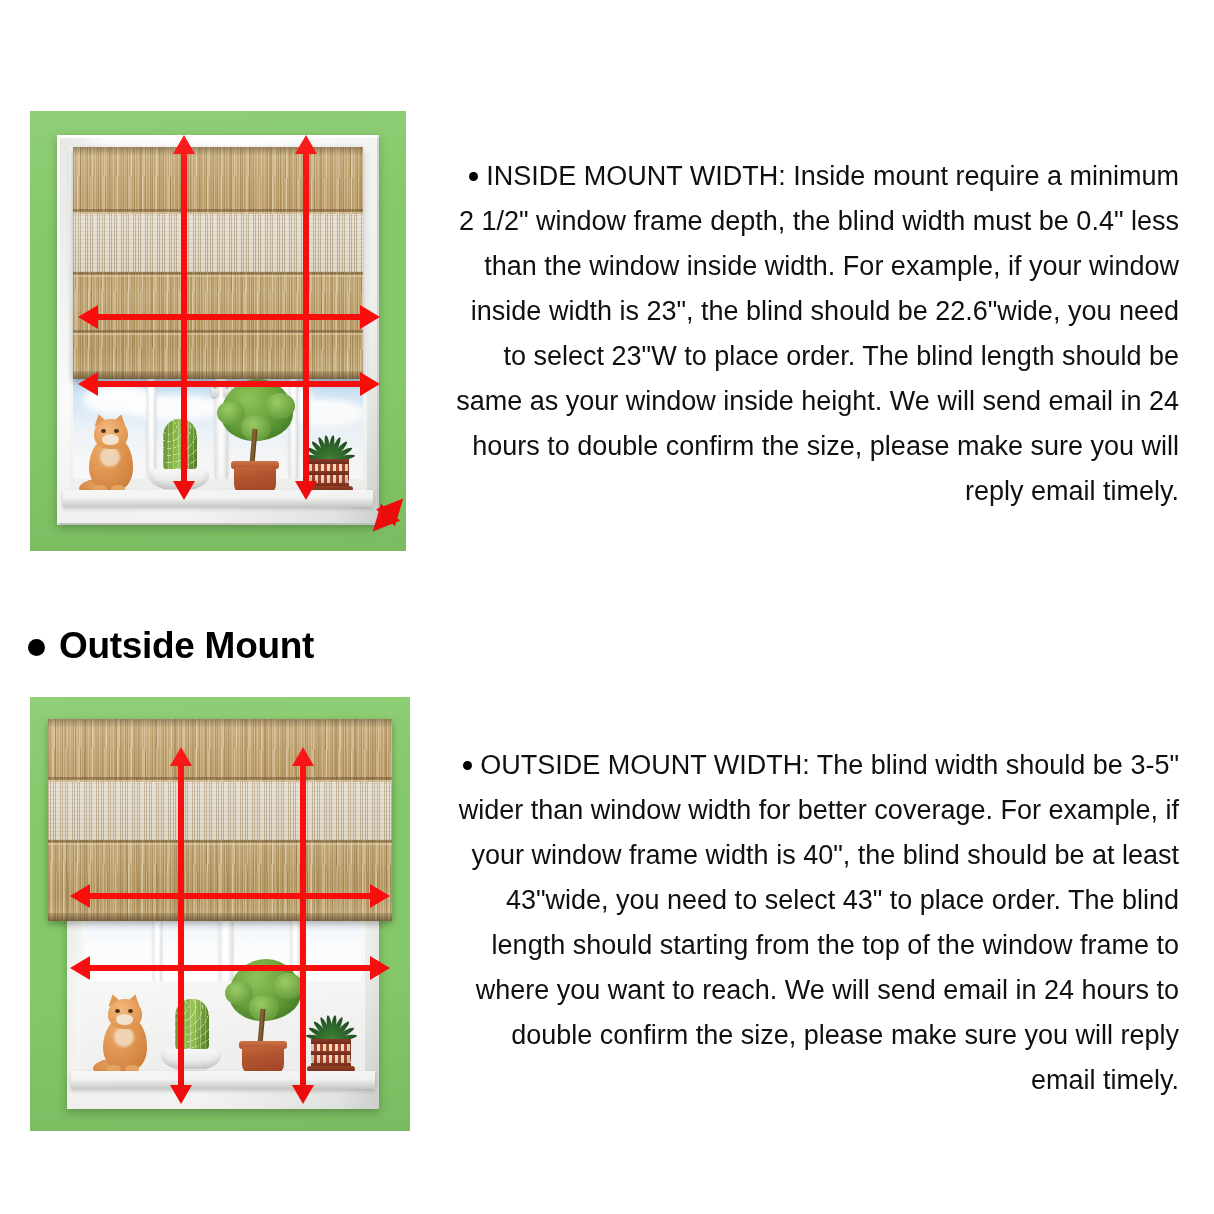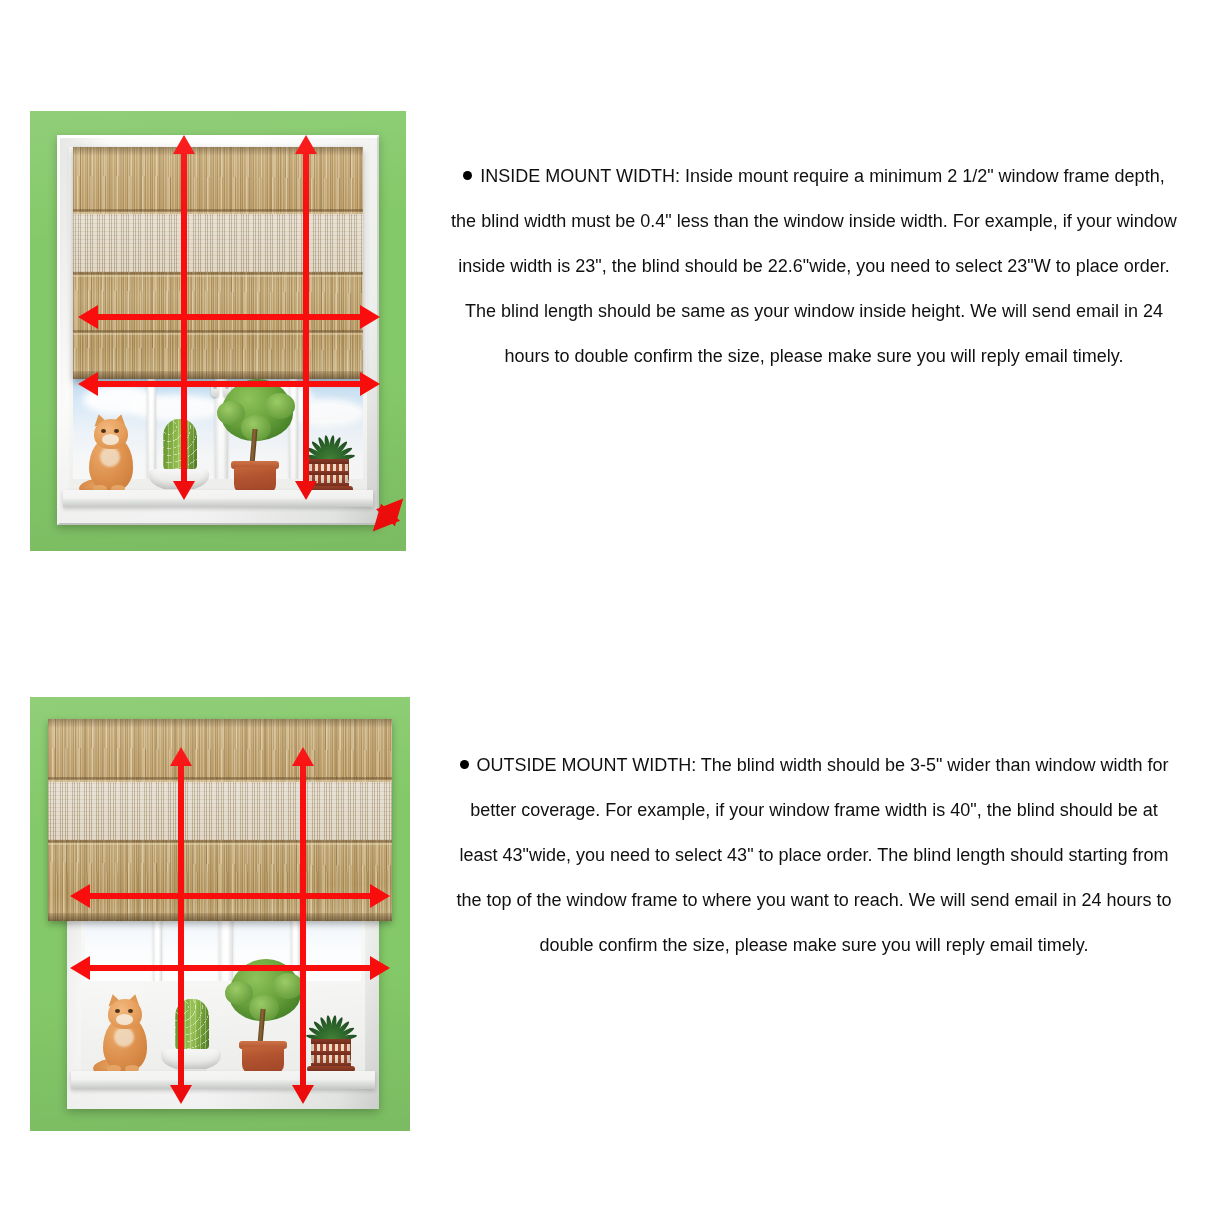--- a/index.html
+++ b/index.html
@@ -45,24 +45,24 @@
     margin-top: 3px;
   }
   #heading-inside  { top: 38px; }
   #heading-outside { top: 625px; }
 
   
   .body-text {
     position: absolute;
     left: 449px;
     width: 730px;
-    font-size: 18px;
+    font-size: 27px;
     line-height: 45px;
     font-stretch: condensed;
-    text-align: center;
+    text-align: right;
     color: #101010;
     font-family: "Liberation Sans Narrow", "Liberation Sans", sans-serif;
   }
   #text-inside  { top: 154px; }
   #text-outside { top: 743px; }
   .body-text .bullet-inline {
     display: inline-block;
     width: 9px;
     height: 9px;
     border-radius: 50%;
@@ -498,20 +498,24 @@
         </marker>
         <marker id="dpB" markerWidth="7" markerHeight="7" refX="5.4" refY="3.2" orient="auto">
           <path d="M0,0 L6.6,3.2 L0,6.4 z" fill="#f90d0d"></path>
         </marker>
       </defs>
       <line x1="33" y1="8" x2="11" y2="32" stroke="#f90d0d" stroke-width="4" marker-end="url(#dpA)"></line>
       <line x1="13" y1="30" x2="35" y2="6" stroke="#f90d0d" stroke-width="4" marker-end="url(#dpB)"></line>
     </svg>
   </div>
 
+  <div class="heading" id="heading-outside">
+    <span class="bullet"></span>
+    <span>Outside Mount</span>
+  </div>
 
   <div class="body-text" id="text-outside">
     <span class="bullet-inline"></span><span>OUTSIDE MOUNT WIDTH: The blind width should be 3-5" wider than window width for better coverage. For example, if your window frame width is 40", the blind should be at least 43"wide, you need to select 43" to place order. The blind length should starting from the top of the window frame to where you want to reach. We will send email in 24 hours to double confirm the size, please make sure you will reply email timely.</span>
   </div>
 
   <div class="illus" id="illus-outside">
 
     <div class="frame-outer" id="frame-out" style="left:37px; top:130px; width:312px; height:282px;
           background:linear-gradient(100deg,#e2e4e1 0%,#fbfbfa 14%,#ffffff 50%,#eef0ed 88%,#d9dbd8 100%);">
       <div class="bevel"></div>

